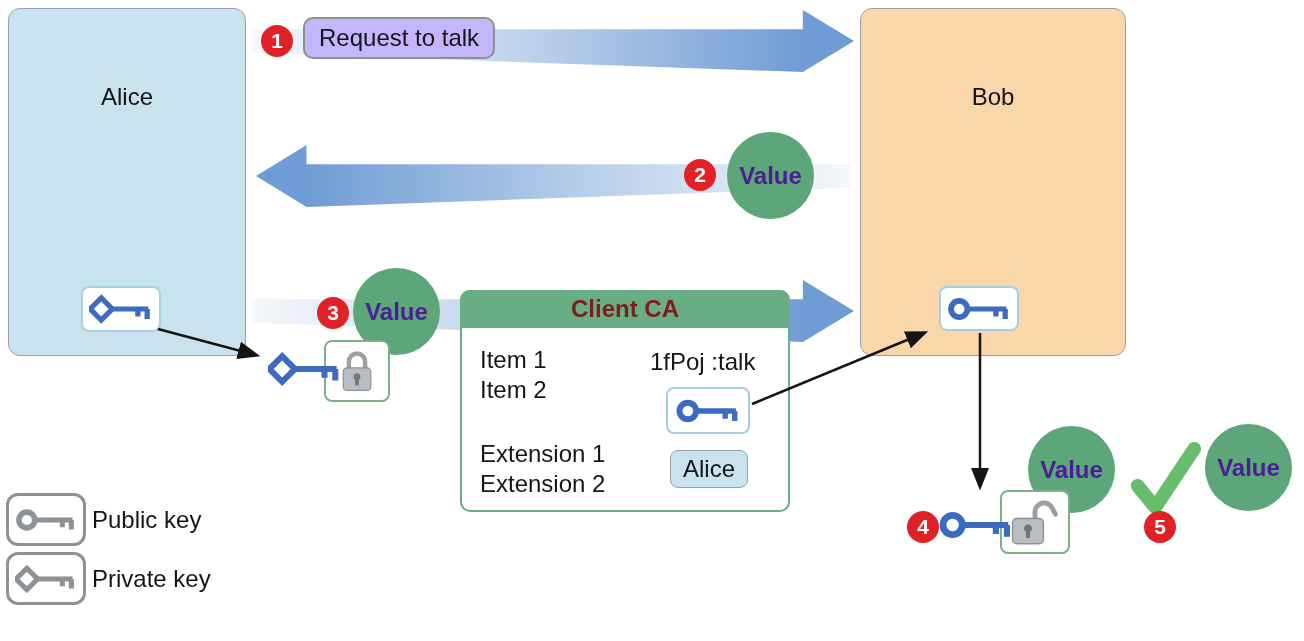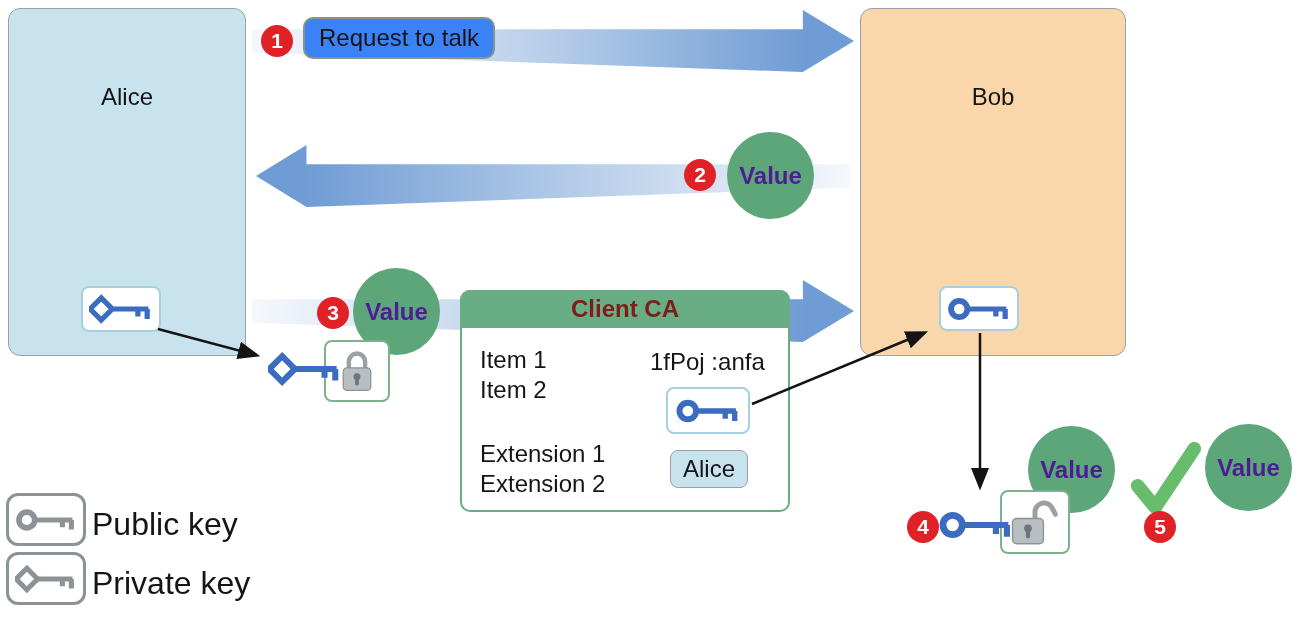--- a/index.html
+++ b/index.html
@@ -21,37 +21,37 @@
   }
   .arrow-left {
     background: linear-gradient(to left, rgba(111,156,212,0.07), rgba(111,156,212,0.5) 45%, #6f9cd4 92%);
     clip-path: polygon(100% 31%, 8.5% 31%, 8.5% 0, 0 50%, 8.5% 100%, 100% 69%);
   }
 
   .badge { position: absolute; width: 32px; height: 32px; border-radius: 50%; background: #e02227; color: #fff;
            font-weight: bold; font-size: 21px; display: flex; align-items: center; justify-content: center; z-index: 7; }
   .value-circle { position: absolute; width: 87px; height: 87px; border-radius: 50%; background: #5ca67a; color: #4c1d95;
                   font-weight: bold; font-size: 24px; display: flex; align-items: center; justify-content: center; z-index: 4; }
-  .pill { position: absolute; background: #3b82f6; border: 2px solid #889488; border-radius: 10px;
+  .pill { position: absolute; background: #c4b5fd; border: 2px solid #889488; border-radius: 10px;
           font-size: 24px; padding: 5px 14px; z-index: 5; }
 
   .cert { position: absolute; left: 460px; top: 290px; width: 330px; height: 222px; background: #fff;
           border: 2px solid #68ad83; border-radius: 10px; z-index: 3; }
   .cert-header { height: 38px; margin: -2px -2px 0; background: #68ad83; border-radius: 10px 10px 0 0;
                  color: #7f1d1d; font-weight: bold; font-size: 24px; display: flex; align-items: center; justify-content: center; }
   .cert-text { position: absolute; font-size: 24px; white-space: nowrap; }
   .chip { position: absolute; background: #c8e3ee; border: 1.5px solid #9aa0a6; border-radius: 8px;
           font-size: 24px; display: flex; align-items: center; justify-content: center; }
 
   .stepicon { position: absolute; z-index: 6; }
   .icon { display: block; }
 
   .legend-box { position: absolute; background: #fff; border: 3px solid #8d9296; border-radius: 12px;
                 display: flex; align-items: center; justify-content: center; }
-  .legend-text { position: absolute; font-size: 32px; white-space: nowrap; }
+  .legend-text { position: absolute; font-size: 24px; white-space: nowrap; }
 
   .connectors { position: absolute; inset: 0; z-index: 6; pointer-events: none; }
 </style>
 </head>
 <body>
 
 <div class="canvas">
 
   <svg width="0" height="0" style="position:absolute" aria-hidden="true">
     <defs>
@@ -116,21 +116,21 @@
       </svg>
   </div>
   <svg class="icon stepicon" style="left:268px;top:347px;color:#3c6cc0" width="74" height="44">
       <use href="#sym-privkey"></use>
     </svg>
 
   <div class="cert">
     <div class="cert-header">Client CA</div>
     <div class="cert-text" style="left:18px;top:54px">Item 1</div>
     <div class="cert-text" style="left:18px;top:84px">Item 2</div>
-    <div class="cert-text" style="left:188px;top:56px">1fPoj :anfa</div>
+    <div class="cert-text" style="left:188px;top:56px">1fPoj :talk</div>
     <div class="keycard" style="left:204px;top:95px;width:84px;height:47px">
       <svg class="icon" width="66" height="38" style="color:#3c6cc0">
           <use href="#sym-pubkey"></use>
         </svg>
     </div>
     <div class="cert-text" style="left:18px;top:148px">Extension 1</div>
     <div class="cert-text" style="left:18px;top:178px">Extension 2</div>
     <div class="chip" style="left:208px;top:158px;width:78px;height:38px">Alice</div>
   </div>
 

